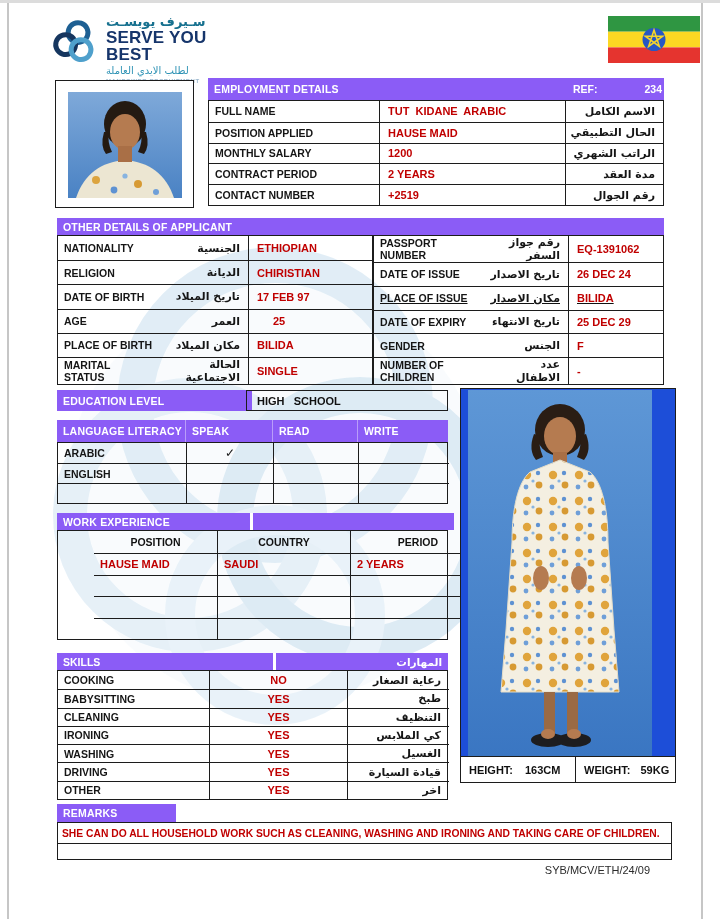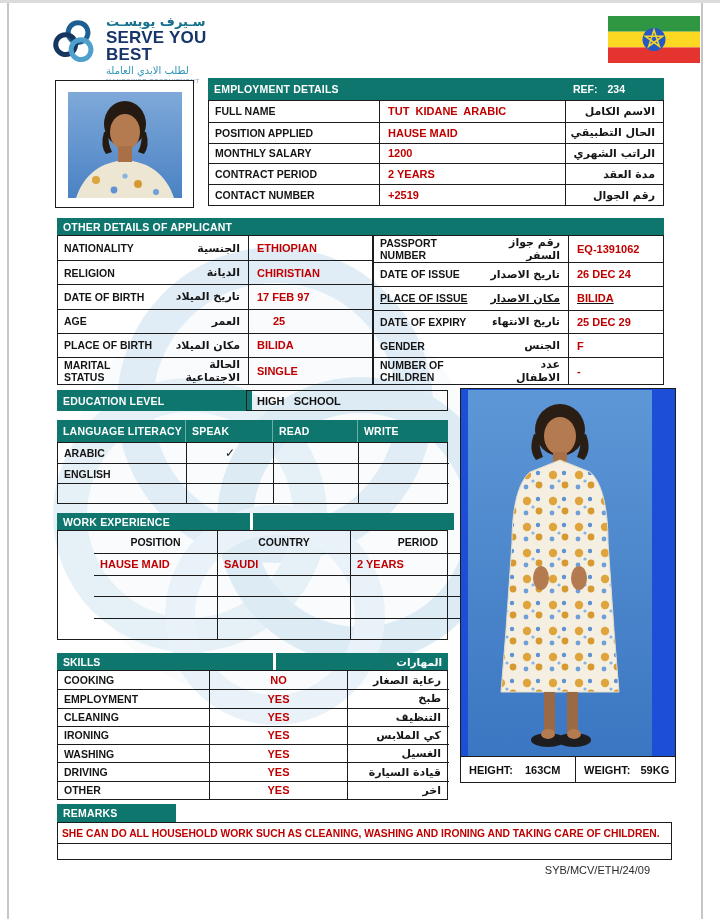--- a/index.html
+++ b/index.html
@@ -1,21 +1,21 @@
 <!DOCTYPE html>
 <html><head>
 <meta charset="utf-8">
 <style>
   html,body{margin:0;padding:0;background:#ffffff;}
   #page{position:relative;width:720px;height:919px;background:#ffffff;overflow:hidden;
         font-family:"Liberation Sans",sans-serif;color:#111;}
   .sec{position:absolute;z-index:1;}
   .edge{position:absolute;z-index:2;background:#c6c6c6;}
   .wm{position:absolute;z-index:0;}
-  .purple{background:#0f766e;color:#fff;text-align:right;}
+  .purple{background:#8b5cf6;color:#fff;text-align:right;}
   .hdr-text{font-weight:bold;font-size:10.5px;letter-spacing:.2px;display:flex;align-items:center;padding-left:6px;}
   .ar{font-family:"DejaVu Sans",sans-serif;direction:rtl;}
   .bx{border:1.2px solid #1c1c1c;box-sizing:border-box;background:transparent;}
   .cell{display:flex;align-items:center;box-sizing:border-box;overflow:hidden;}
   .lbl{font-weight:bold;font-size:10.5px;color:#151515;padding-left:6px;}
   .val{font-weight:bold;font-size:11px;color:#C00000;padding-left:8px;white-space:pre;}
   .arlbl{font-family:"DejaVu Sans",sans-serif;direction:rtl;font-weight:bold;font-size:11px;color:#151515;padding-right:8px;justify-content:flex-start;}
   
   .emp-body{display:grid;grid-template-rows:repeat(5,1fr);}
   .emp-row{display:grid;grid-template-columns:170px 187px 1fr;}
@@ -114,21 +114,21 @@
       <path d="M36,40 q-4,14 2,22 l6,-2 q-5,-10 -3,-20 Z" fill="#241a12"></path>
       <path d="M78,40 q4,14 -2,22 l-6,-2 q5,-10 3,-20 Z" fill="#241a12"></path>
       <ellipse cx="57" cy="40" rx="15" ry="18" fill="#b57b50"></ellipse>
       <rect x="50" y="54" width="14" height="16" fill="#a96f46"></rect>
     </svg>
   </div>
 
   <div class="sec purple hdr-text" style="left:208px;top:78px;width:352px;height:22px;">
     <span>EMPLOYMENT DETAILS</span>
   </div>
-  <div class="sec purple" style="left:565px;top:78px;width:99px;height:22px;display:flex;align-items:center;padding-left:8px;box-sizing:border-box;font-weight:bold;font-size:10.5px;">
+  <div class="sec purple" style="left:565px;top:78px;width:99px;height:22px;display:flex;align-items:center;padding-left:8px;box-sizing:border-box;font-weight:bold;font-size:10.5px;gap:37px;">
     <span>REF:</span>
     <span style="margin-left:10px;">234</span>
   </div>
   <div class="sec bx emp-body" style="left:208px;top:100px;width:456px;height:106px;">
     <div class="emp-row">
       <div class="cell lbl">FULL NAME</div>
       <div class="cell val c2">TUT  KIDANE  ARABIC</div>
       <div class="cell arlbl">الاسم الكامل</div>
     </div>
     <div class="emp-row">
@@ -317,21 +317,21 @@
     <span class="ar" style="font-weight:bold;font-size:10.5px;">المهارات</span>
     <div class="notch" style="left:216px;"></div>
   </div>
   <div class="sec bx sk-body" style="left:57px;top:670px;width:391px;height:130px;">
     <div class="sk-row">
       <div class="cell lbl">COOKING</div>
       <div class="cell val c2">NO</div>
       <div class="cell arlbl">رعاية الصغار</div>
     </div>
     <div class="sk-row">
-      <div class="cell lbl">EMPLOYMENT</div>
+      <div class="cell lbl">BABYSITTING</div>
       <div class="cell val c2">YES</div>
       <div class="cell arlbl">طبخ</div>
     </div>
     <div class="sk-row">
       <div class="cell lbl">CLEANING</div>
       <div class="cell val c2">YES</div>
       <div class="cell arlbl">التنظيف</div>
     </div>
     <div class="sk-row">
       <div class="cell lbl">IRONING</div>

